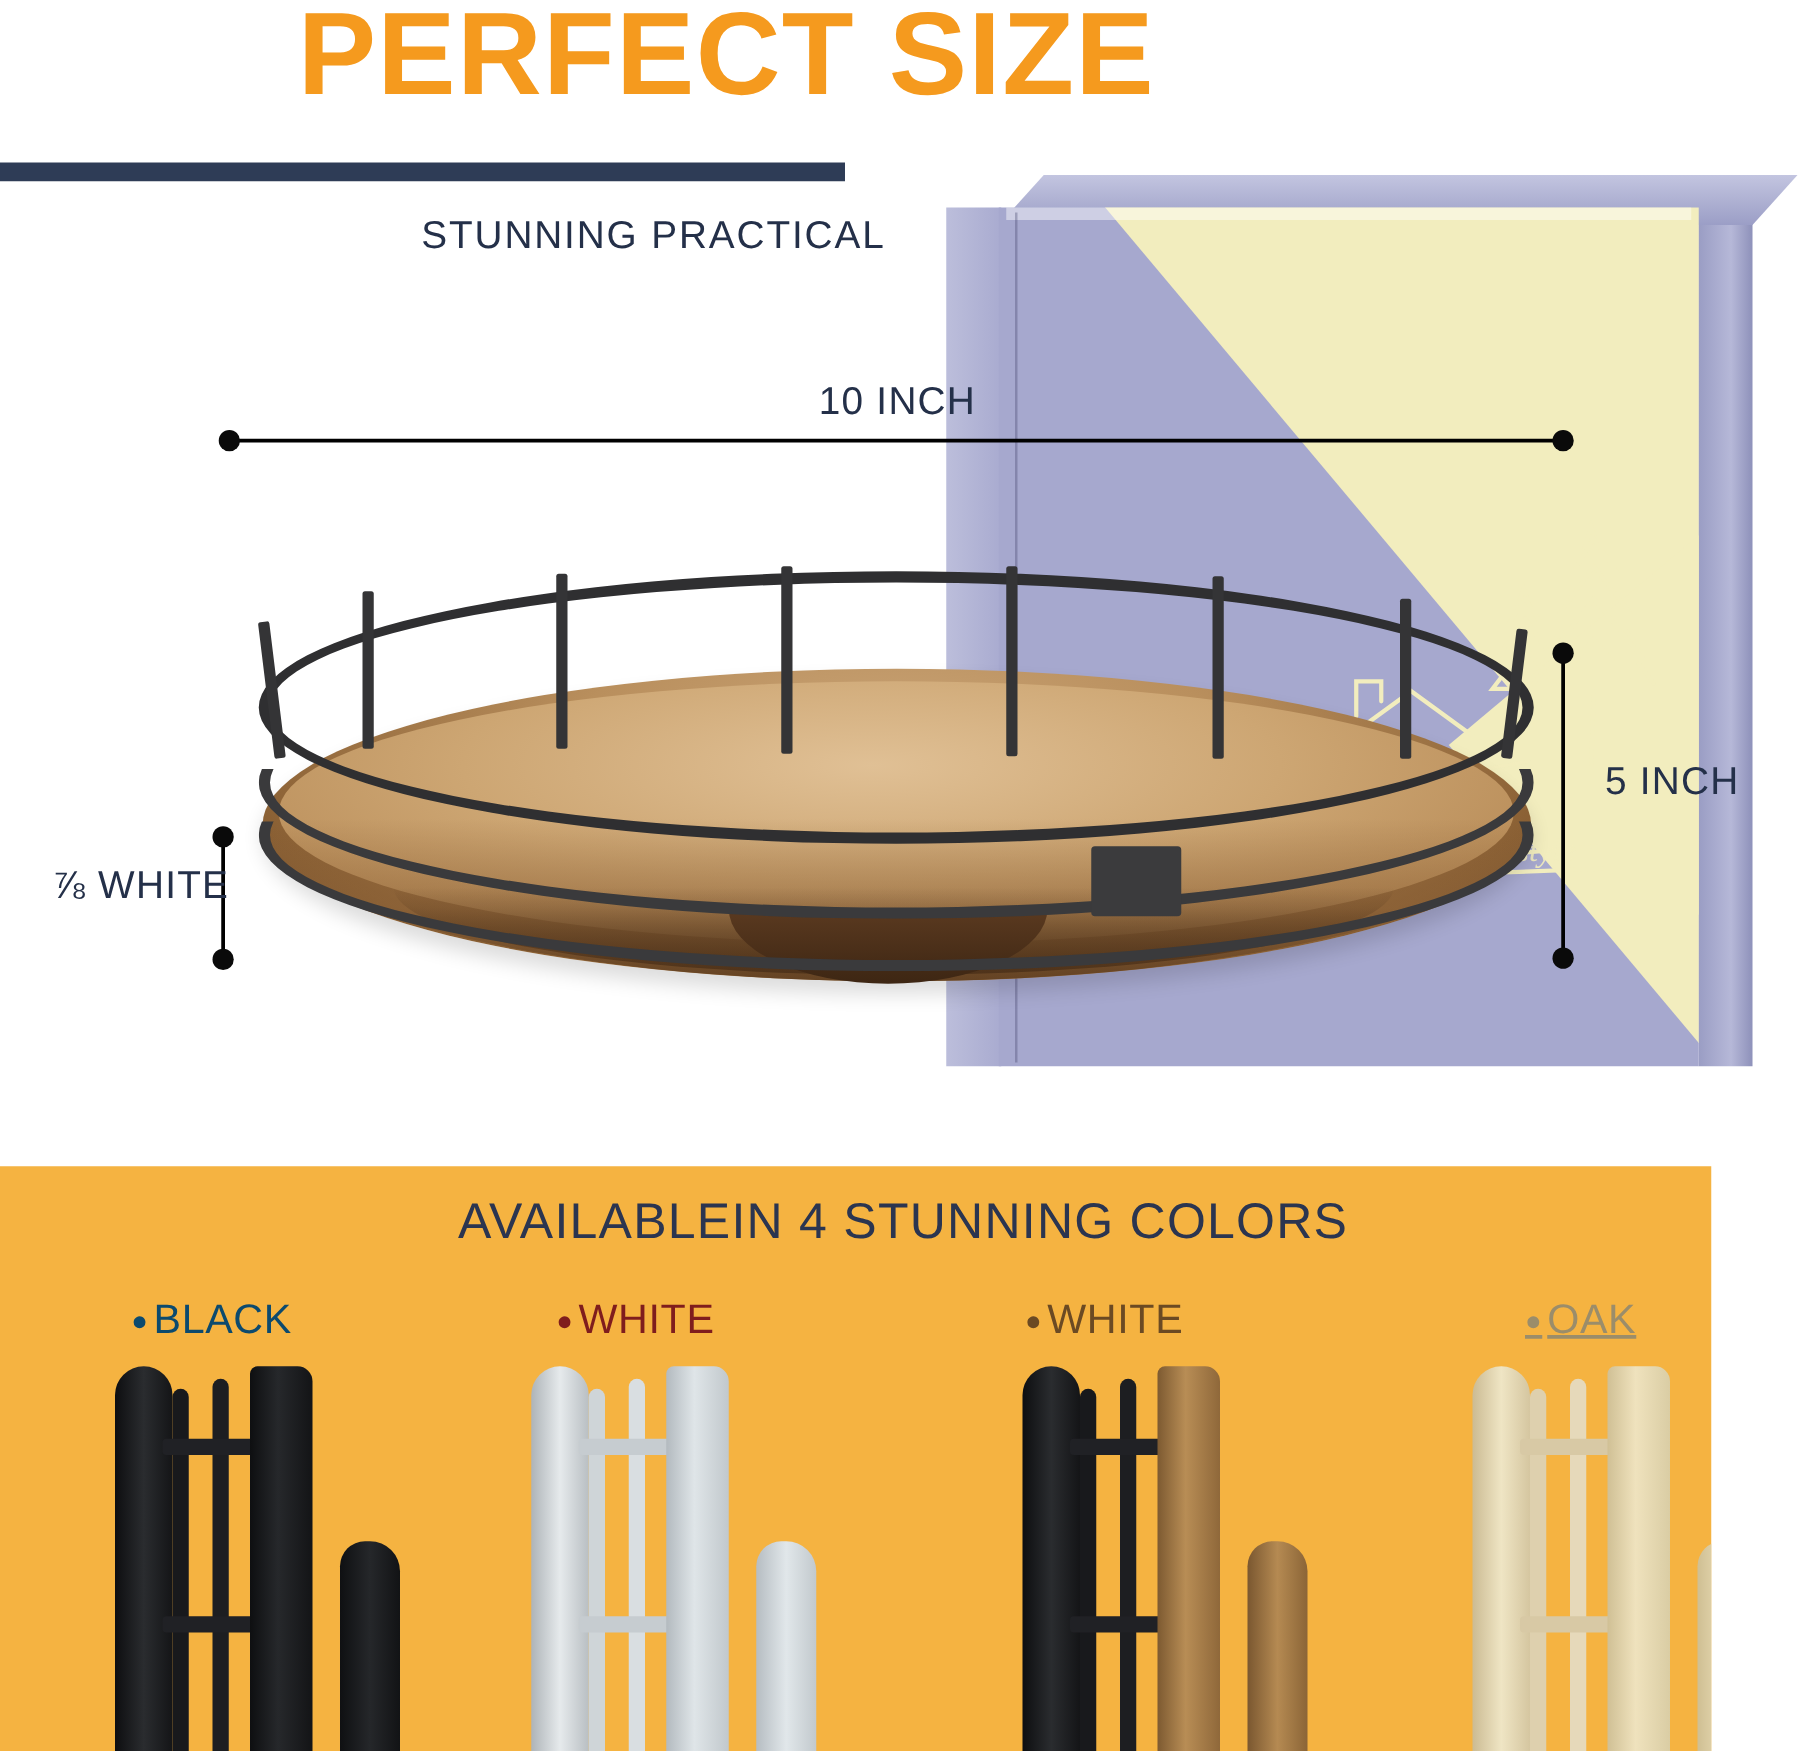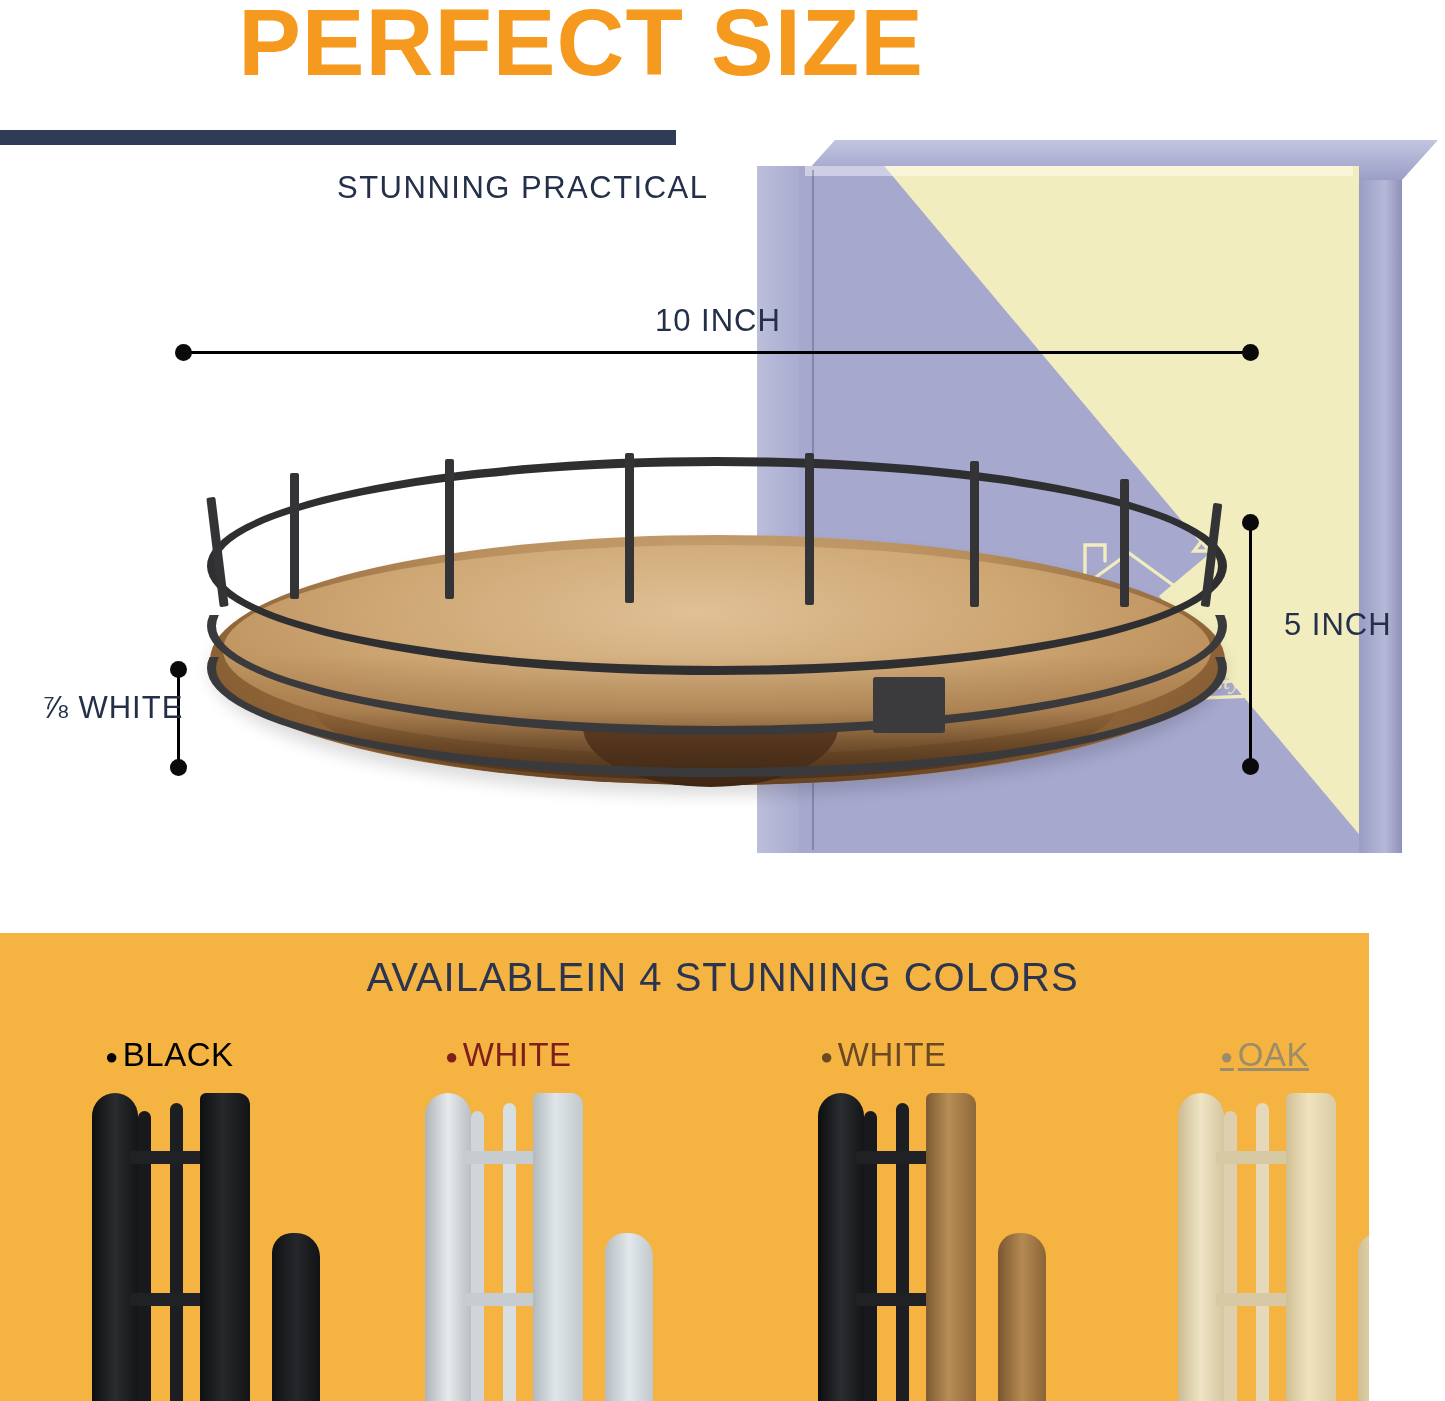--- a/index.html
+++ b/index.html
@@ -290,21 +290,21 @@
 
   <div class="dim-line-v" id="dim-line-thick"></div>
   <div class="dot" id="dot-t-top"></div>
   <div class="dot" id="dot-t-bot"></div>
   <div class="dim-label" id="dim-thick-label"><span class="frac">⅞</span><span> WHITE</span></div>
 </div>
 
 <div id="colors-section">
   <div id="colors-heading">AVAILABLEIN 4 STUNNING COLORS</div>
 
-  <div class="swatch-label" style="left:105px;color:#000000;">
+  <div class="swatch-label" style="left:105px;color:#0c4a6e;">
     <span class="swatch-bullet">●</span><span>BLACK</span>
   </div>
   <div class="variant" style="left:92px;width:300px;">
     <div class="v-rail-arc" style="background:linear-gradient(90deg,#0d0e10,#2a2c2f 50%,#141517);"></div>
     <div class="v-post" style="left:46px;top:18px;height:302px;background:#18191c;"></div>
     <div class="v-post" style="left:78px;top:10px;height:310px;background:#1d1e21;"></div>
     <div class="v-cross" style="left:38px;top:58px;width:82px;background:#202125;"></div>
     <div class="v-cross" style="left:38px;top:200px;width:82px;background:#202125;"></div>
     <div class="v-disc" style="left:108px;top:0px;width:50px;height:310px;background:linear-gradient(90deg,#0e0f11,#26282b 45%,#131416);"></div>
     <div class="v-disc2" style="left:180px;top:140px;width:48px;height:180px;background:linear-gradient(90deg,#0f1012,#25272a 50%,#121315);"></div>

